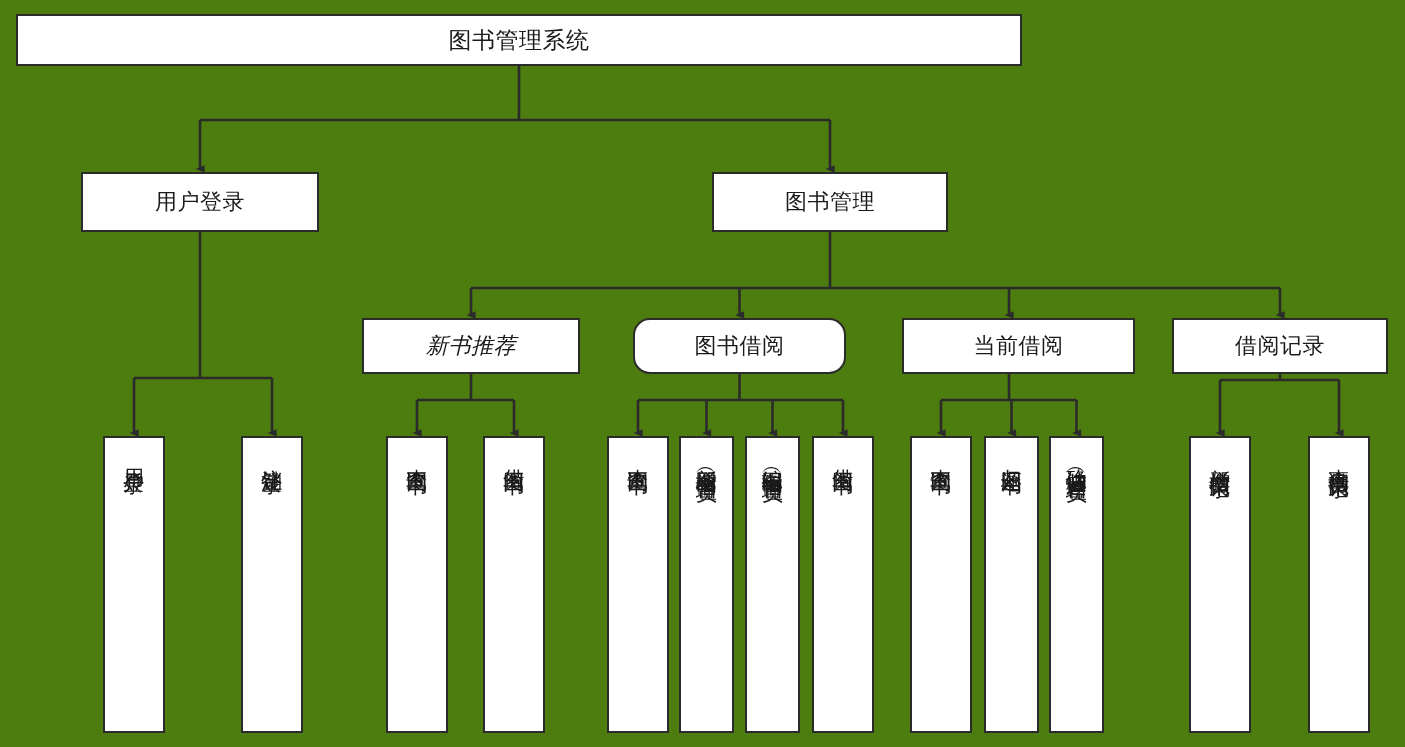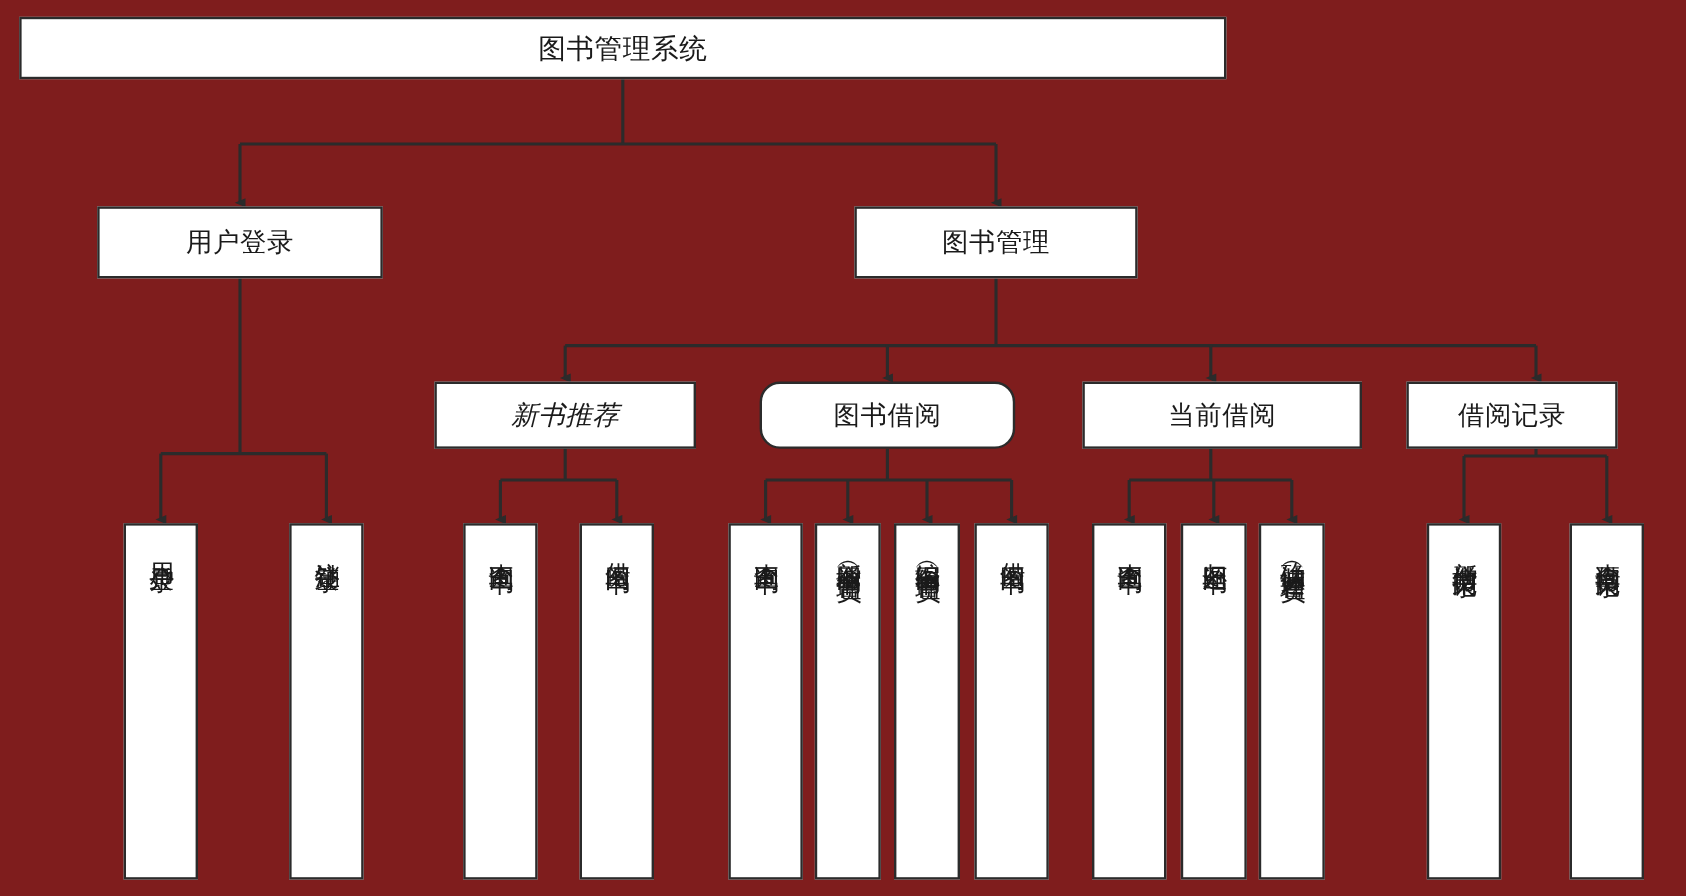--- a/index.html
+++ b/index.html
@@ -7,21 +7,21 @@
     padding: 0;
     background: #ffffff;
   }
   body {
     font-family: "Liberation Sans", "DejaVu Sans", sans-serif;
   }
   #canvas {
     position: relative;
     width: 1405px;
     height: 747px;
-    background: #7f1d1d;
+    background: #4d7c0f;
     overflow: hidden;
   }
   #edges {
     position: absolute;
     left: 0;
     top: 0;
     width: 1405px;
     height: 747px;
     pointer-events: none;
   }
@@ -132,21 +132,21 @@
   <div id="level3-nodes">
       <div class="node horizontal" style="left: 362px; top: 318px; width: 218px; height: 56px; font-style: italic;">
         <span class="label">新书推荐</span>
       </div>
       <div class="node horizontal" style="left: 633px; top: 318px; width: 213px; height: 56px; border-radius: 17px;">
         <span class="label">图书借阅</span>
       </div>
       <div class="node horizontal" style="left: 902px; top: 318px; width: 233px; height: 56px;">
         <span class="label">当前借阅</span>
       </div>
-      <div class="node horizontal" style="left: 1172px; top: 318px; width: 176px; height: 56px;">
+      <div class="node horizontal" style="left: 1172px; top: 318px; width: 216px; height: 56px;">
         <span class="label">借阅记录</span>
       </div>
     </div>
   <div id="leaf-nodes">
       <div class="node vertical" style="left: 103px; top: 436px; width: 62px; height: 297px;">
         <span class="label">用户登录</span>
       </div>
       <div class="node vertical" style="left: 241px; top: 436px; width: 62px; height: 297px;">
         <span class="label">注销登录</span>
       </div>

